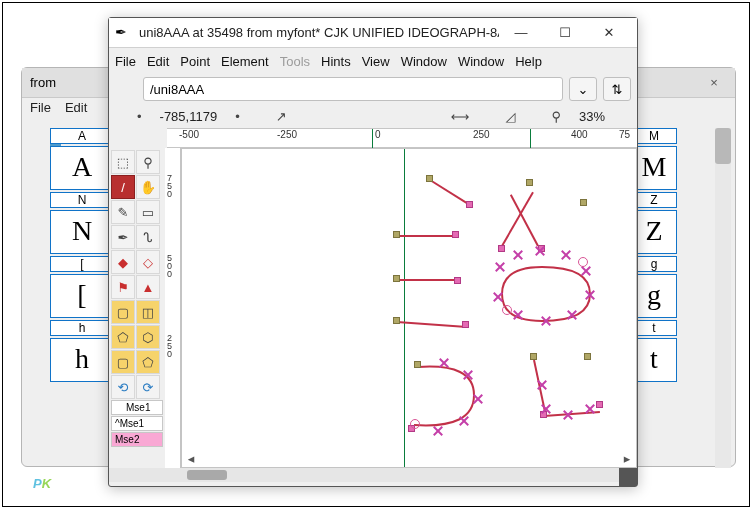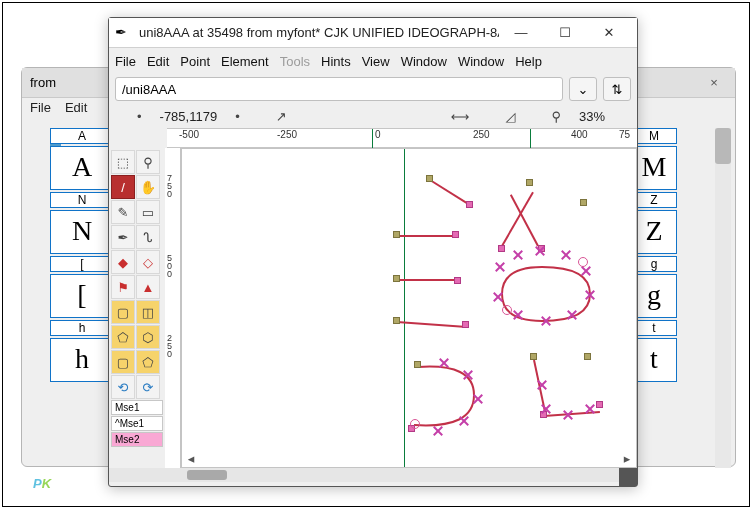--- a/index.html
+++ b/index.html
@@ -21,21 +21,21 @@
 .rscroll .th { position:absolute; top:0; width:16px; height:36px; background:#b8b8b8; border-radius:3px;}
 
 .win { position:absolute; left:105px; top:14px; width:530px; height:470px; background:#efefef; border:1px solid #555; border-radius:3px; box-shadow:0 2px 14px rgba(0,0,0,.25); }
 .titlebar { height:30px; background:#fff; border-bottom:1px solid #d0d0d0; display:flex; align-items:center; padding:0 6px; }
 .ticon { width:18px; height:18px; margin-right:6px; display:inline-block; font-size:14px;}
 .ttext { flex:1; font-size:13px; color:#222; overflow:hidden; white-space:nowrap; }
 .wbtn { width:44px; height:28px; display:flex; align-items:center; justify-content:center; color:#333;}
 .menubar { height:26px; display:flex; align-items:center; padding:0 6px; gap:11px; color:#111; font-size:13px; }
 .menubar .dis { color:#9c9c9c; }
 .row2 { height:30px; display:flex; align-items:center; padding:0 6px; gap:6px; }
-.field { flex:1; height:24px; background:#fff; border:1px solid #bfbfbf; border-radius:3px; padding:0 6px; display:flex; align-items:center; font-size:13px;}
+.field { flex:1; height:24px; background:#fff; border:1px solid #bfbfbf; border-radius:3px; padding:0 6px; display:flex; align-items:center; font-size:13px;margin-left:28px;}
 .ddbtn { width:28px; height:24px; background:#f5f5f5; border:1px solid #bfbfbf; border-radius:3px; display:flex; align-items:center; justify-content:center;}
 .row3 { height:24px; display:flex; align-items:center; padding:0 10px; font-size:12px; color:#222; }
 .r3sp { flex:1; }
 .r3i { margin:0 18px; color:#444;}
 .rl { height:20px; background:#fff; border-top:1px solid #c6c6c6; border-bottom:1px solid #c6c6c6; position:relative; margin-left:58px;}
 .rl .tk { position:absolute; top:0; font-size:10px; color:#333;text-align:right; }
 .rl .zero { position:absolute; top:0; width:1px; height:20px; background:#0a7c3c; }
 .workrow { display:flex; height:320px; }
 .tools { width:56px; background:#efefef; display:flex; flex-wrap:wrap; align-content:flex-start; padding:2px; gap:1px; }
 .tool { width:24px; height:24px; background:#f3f3f3; border:1px solid #d8d8d8; display:flex; align-items:center; justify-content:center; font-size:13px; color:#444;}
@@ -167,21 +167,21 @@
         <div class="tool" style="color:#c92f2f">⚑</div>
         <div class="tool" style="color:#c92f2f">▲</div>
         <div class="tool yel">▢</div>
         <div class="tool yel">◫</div>
         <div class="tool yel">⬠</div>
         <div class="tool yel">⬡</div>
         <div class="tool yel">▢</div>
         <div class="tool yel">⬠</div>
         <div class="tool" style="color:#2a7cc2">⟲</div>
         <div class="tool" style="color:#2a7cc2">⟳</div>
-        <div style="width:52px;font-size:10px;background:#fff;border:1px solid #c7c7c7;padding:1px 3px">Mse1</div>
+        <div style="width:52px;font-size:10px;background:#fff;border:1px solid #c7c7c7;padding:1px 14px">Mse1</div>
         <div style="width:52px;font-size:10px;background:#fff;border:1px solid #c7c7c7;padding:1px 3px">^Mse1</div>
         <div style="width:52px;font-size:10px;background:#f9a8d4;border:1px solid #c7c7c7;padding:1px 3px">Mse2</div>
       </div>
 
       <div class="rlv">
         <div class="tkv" style="top:26px;white-space:pre">7
 5
 0</div>
         <div class="tkv" style="top:106px;white-space:pre">5
 0

